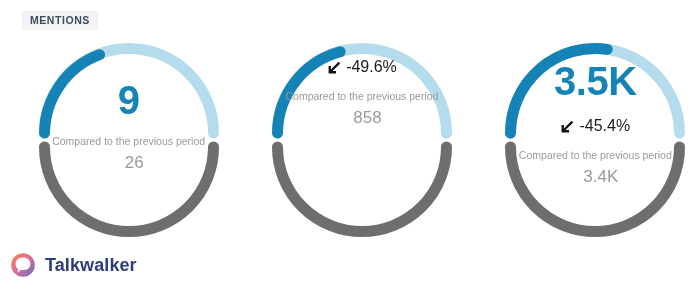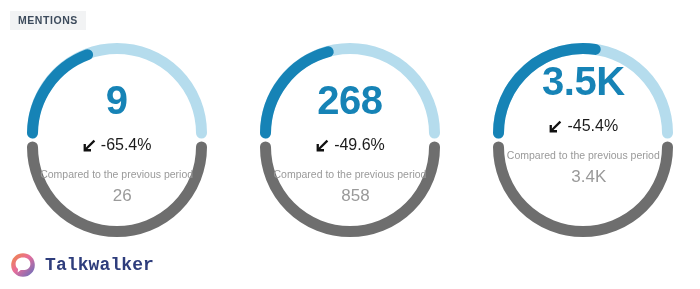--- a/index.html
+++ b/index.html
@@ -14,20 +14,21 @@
     -webkit-font-smoothing: antialiased;
     overflow: hidden;
     position: relative;
   }
 
   .dashboard {
     width: 599px;
     height: 289px;
     position: relative;
     background: #ffffff;
+    padding-left: 12px;
   }
 
   .kpi-row {
     display: flex;
     flex-direction: row;
     width: 700px;
     height: 240px;
   }
 
   .kpi-panel {
@@ -135,21 +136,20 @@
     position: absolute;
     left: 0;
     bottom: 0;
     width: 700px;
     height: 49px;
     display: flex;
     flex-direction: row;
     align-items: center;
     padding-left: 10px;
     box-sizing: border-box;
-    font-family: Liberation Mono, monospace;
   }
 
   .brand {
     display: flex;
     flex-direction: row;
     align-items: center;
     gap: 9px;
   }
 
   .brand-mark {
@@ -176,44 +176,34 @@
     <div class="kpi-panel">
       <div class="kpi-label">MENTIONS</div>
       <div class="gauge-wrap">
         <svg class="gauge-svg" viewBox="0 0 196 196">
           <path d="M 13.5 91 A 84.5 84.5 0 0 1 182.5 91" fill="none" stroke="#b5dced" stroke-width="11" stroke-linecap="round"></path>
           <path d="M 13.5 91 A 84.5 84.5 0 0 1 68.6 12.7" fill="none" stroke="#1683b6" stroke-width="11" stroke-linecap="round"></path>
           <path d="M 13.5 105 A 84.5 84.5 0 0 0 182.5 105" fill="none" stroke="#6e6e6e" stroke-width="11" stroke-linecap="round"></path>
         </svg>
         <div class="gauge-content">
           <div class="kpi-value size-1">9</div>
-          <div class="kpi-change">
-            <span class="arrow-icon">
-              <svg viewBox="0 0 14 14" width="14" height="14">
-                <path d="M 12.4 1.6 L 3.9 10.1 L 3.9 5.0 L 1.6 5.0 L 1.6 12.4 L 9.0 12.4 L 9.0 10.1 L 3.9 10.1 Z" fill="#111111"></path>
-                <path d="M 12.4 1.6 L 3.2 10.8" stroke="#111111" stroke-width="2.2" fill="none"></path>
-              </svg>
-            </span>
-            <span>-65.4%</span>
-          </div>
           <div class="kpi-compare-text">Compared to the previous period</div>
           <div class="kpi-prev-value">26</div>
         </div>
       </div>
     </div>
 
     <div class="kpi-panel">
       <div class="gauge-wrap">
         <svg class="gauge-svg" viewBox="0 0 196 196">
           <path d="M 13.5 91 A 84.5 84.5 0 0 1 182.5 91" fill="none" stroke="#b5dced" stroke-width="11" stroke-linecap="round"></path>
           <path d="M 13.5 91 A 84.5 84.5 0 0 1 76.2 9.8" fill="none" stroke="#1683b6" stroke-width="11" stroke-linecap="round"></path>
           <path d="M 13.5 105 A 84.5 84.5 0 0 0 182.5 105" fill="none" stroke="#6e6e6e" stroke-width="11" stroke-linecap="round"></path>
         </svg>
         <div class="gauge-content">
-          <div class="kpi-value size-2">268</div>
           <div class="kpi-change">
             <span class="arrow-icon">
               <svg viewBox="0 0 14 14" width="14" height="14">
                 <path d="M 12.4 1.6 L 3.9 10.1 L 3.9 5.0 L 1.6 5.0 L 1.6 12.4 L 9.0 12.4 L 9.0 10.1 L 3.9 10.1 Z" fill="#111111"></path>
                 <path d="M 12.4 1.6 L 3.2 10.8" stroke="#111111" stroke-width="2.2" fill="none"></path>
               </svg>
             </span>
             <span>-49.6%</span>
           </div>
           <div class="kpi-compare-text">Compared to the previous period</div>

